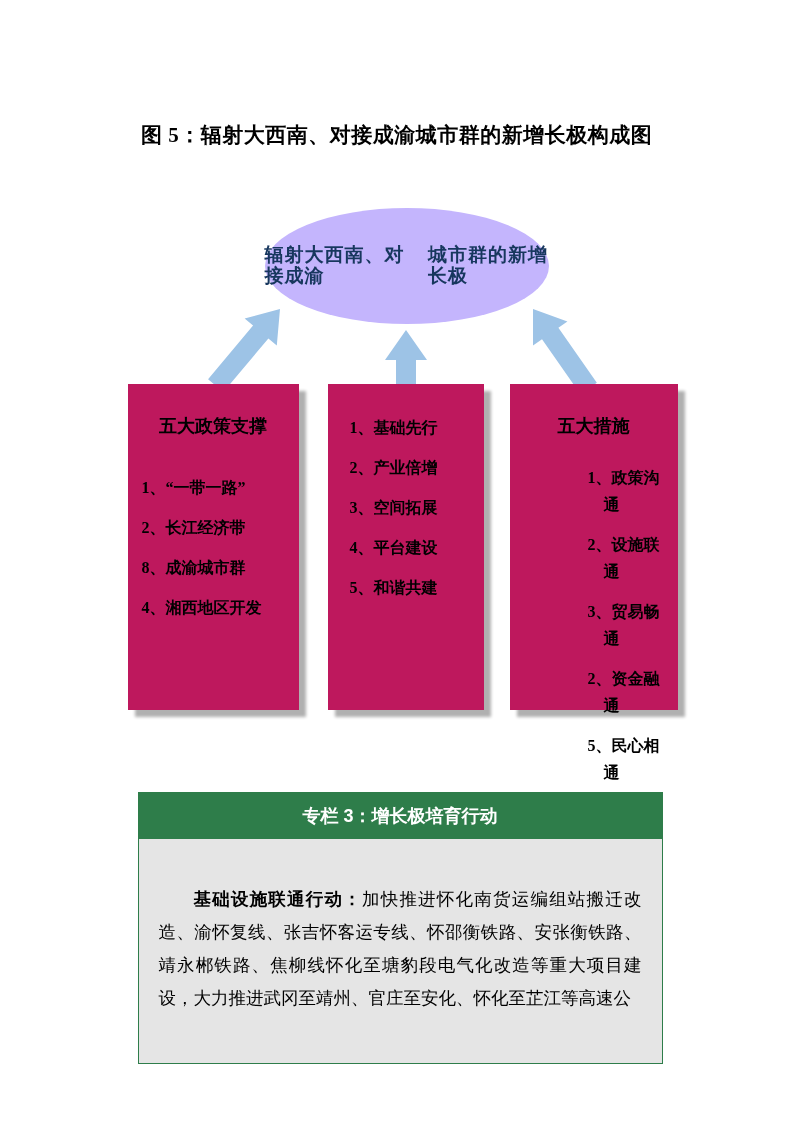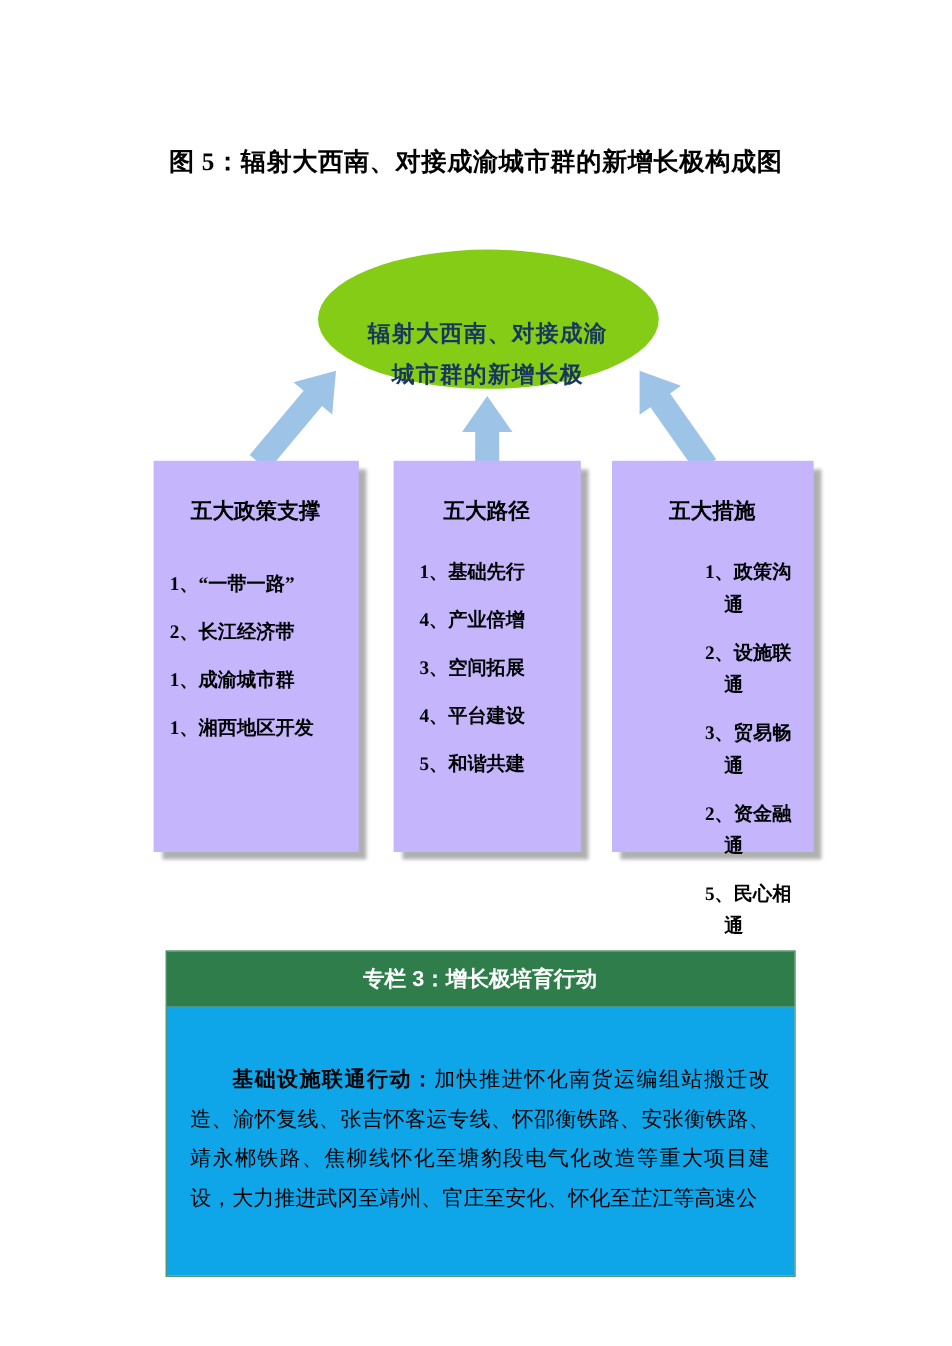--- a/index.html
+++ b/index.html
@@ -10,26 +10,26 @@
     overflow:hidden; margin:0 auto;
   }
   .figure-title {
     position:absolute; top:121px; left:0; width:100%;
     text-align:center; font-size:21px; font-weight:bold; letter-spacing:0.5px;
   }
   
   .arrows { position:absolute; left:0; top:0; z-index:1; pointer-events:none; }
   .ellipse {
     position:absolute; left:255px; top:208px; width:284px; height:116px;
-    background:#84cc16; border-radius:50%; z-index:2;
-    display:flex; flex-direction:column; justify-content:flex-end; align-items:center; gap:13px;
+    background:#c4b5fd; border-radius:50%; z-index:2;
+    display:flex; flex-direction:row; justify-content:flex-end; align-items:center; gap:13px;
   }
   .ellipse .line { color:#17375e; font-weight:bold; font-size:19px; letter-spacing:1px; line-height:1.1; }
   .box {
-    position:absolute; top:384px; height:326px; background:#c4b5fd;
+    position:absolute; top:384px; height:326px; background:#be185d;
     box-shadow:7px 7px 3px #b0b0b0; z-index:2; padding-top:30px;
   }
   #box1 { left:118px; width:171px; }
   #box2 { left:318px; width:156px; }
   #box3 { left:500px; width:168px; }
   .box-title { text-align:center; font-weight:bold; font-size:18px; line-height:24px; margin-bottom:26px; }
   .box ul { list-style:none; }
   #box1 ul { padding:0 25px 0 14px;margin-top:36px; }
   #box2 ul { padding:0 8px 0 22px; }
   #box3 ul { padding:0 8px 0 34px;margin-left:44px; }
@@ -41,21 +41,21 @@
   .callout {
     position:absolute; left:128px; top:792px; width:525px; z-index:2;
     border:1px solid #2e7d4a;
   }
   .callout-header {
     background:#2e7d4a; color:#ffffff; text-align:center;
     font-family:"Liberation Sans","DejaVu Sans",sans-serif;
     font-weight:bold; font-size:18px; padding:11px 0;
   }
   .callout-body {
-    background:#0ea5e9; padding:44px 20px 18px 20px;
+    background:#e5e5e5; padding:44px 20px 18px 20px;
     font-size:17.5px; line-height:33px; text-align:justify; height:224px; overflow:hidden;
   }
   .callout-body p { text-indent:2em; }
   .callout-lead { font-weight:bold; }
   .page-number {
     position:absolute; top:1030px; left:0; width:100%;
     text-align:center; font-size:15px;
   }
 </style>
 </head>
@@ -74,30 +74,29 @@
   <div class="ellipse">
     <div class="line">辐射大西南、对接成渝</div>
     <div class="line">城市群的新增长极</div>
   </div>
 
   <div class="box" id="box1">
     <div class="box-title">五大政策支撑</div>
     <ul>
       <li>1、“一带一路”</li>
       <li>2、长江经济带</li>
-      <li>1、成渝城市群</li>
-      <li>1、湘西地区开发</li>
+      <li>8、成渝城市群</li>
+      <li>4、湘西地区开发</li>
     </ul>
   </div>
 
   <div class="box" id="box2">
-    <div class="box-title">五大路径</div>
     <ul>
       <li>1、基础先行</li>
-      <li>4、产业倍增</li>
+      <li>2、产业倍增</li>
       <li>3、空间拓展</li>
       <li>4、平台建设</li>
       <li>5、和谐共建</li>
     </ul>
   </div>
 
   <div class="box" id="box3">
     <div class="box-title">五大措施</div>
     <ul>
       <li>1、政策沟通</li>

